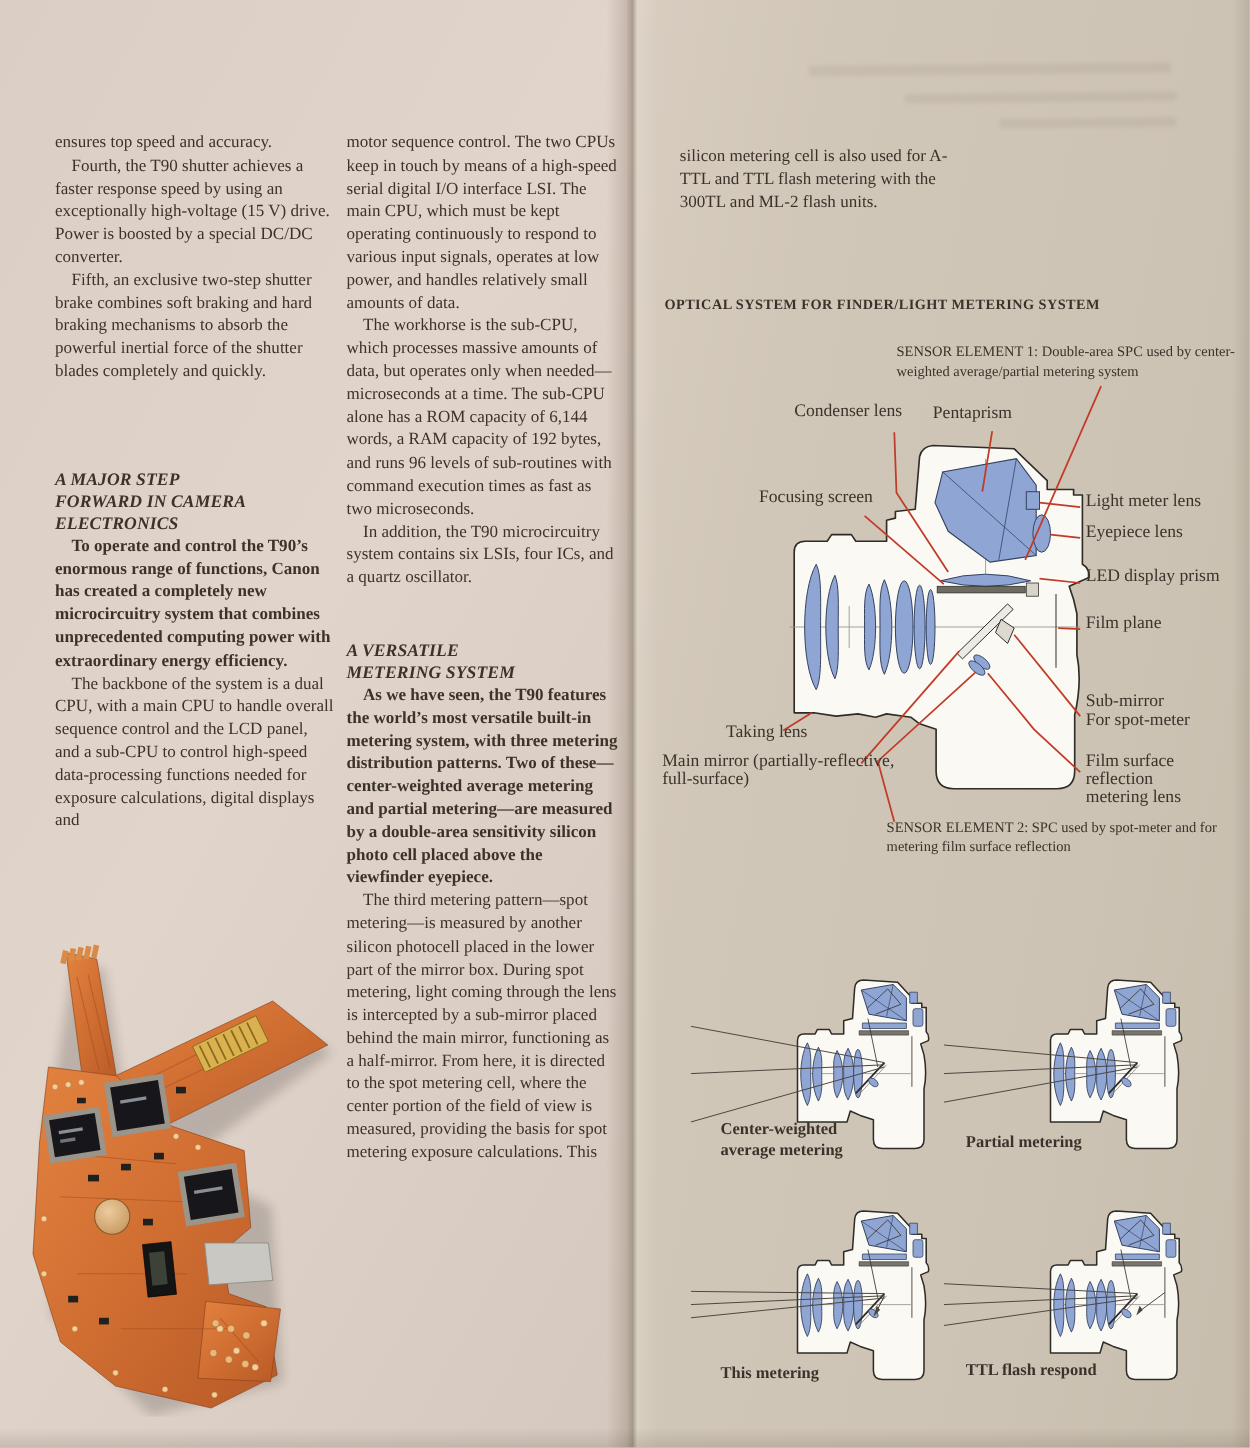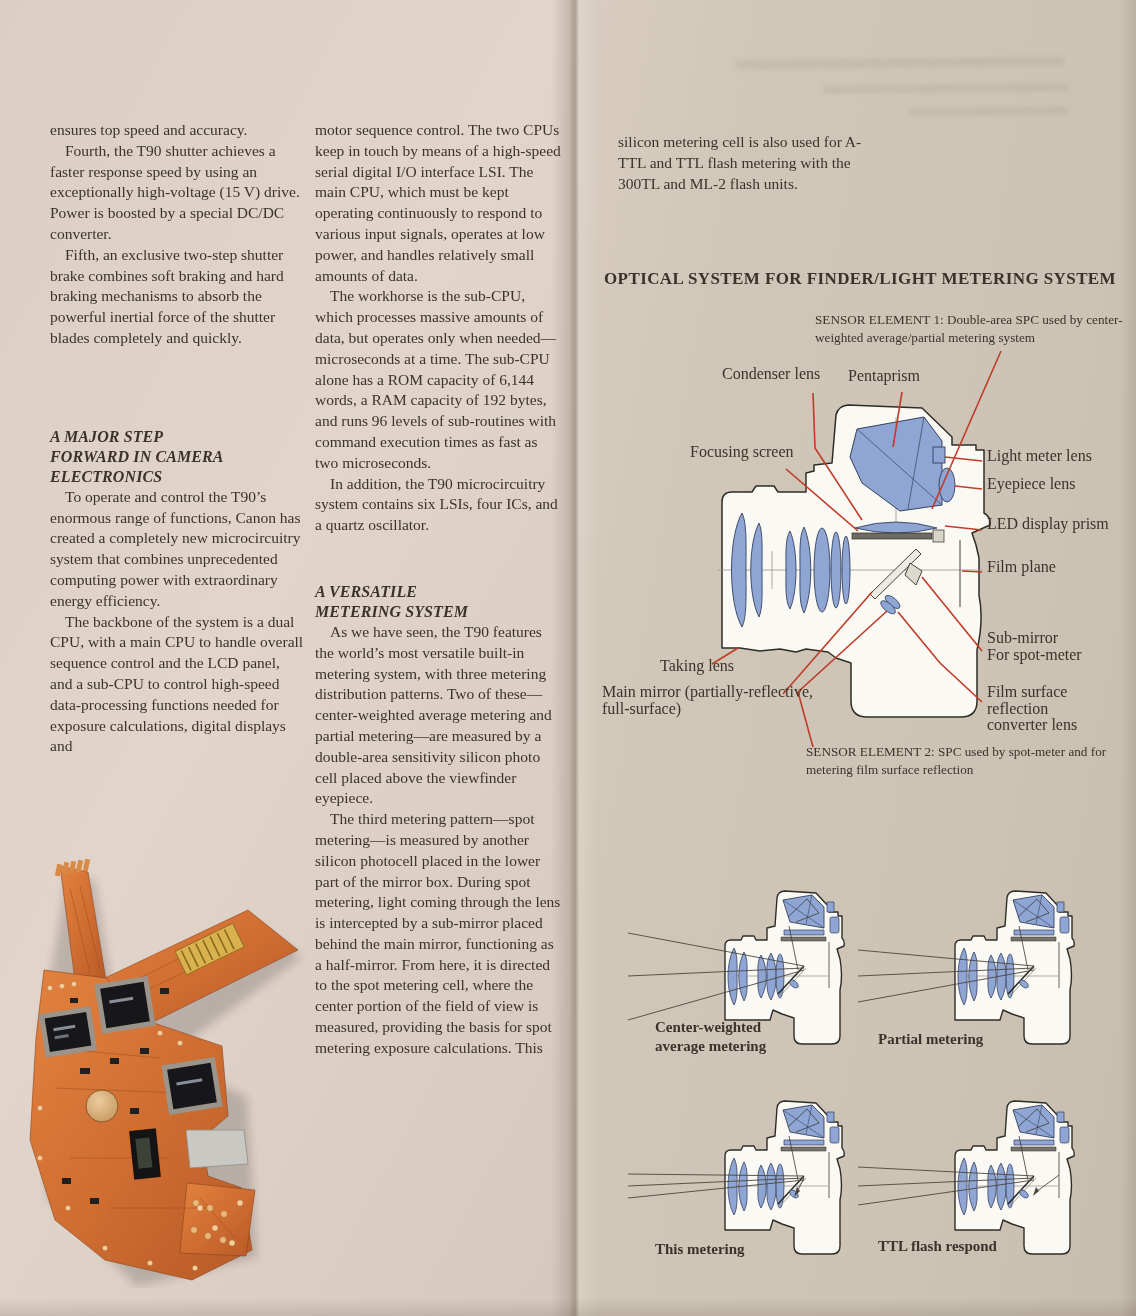--- a/index.html
+++ b/index.html
@@ -20,24 +20,24 @@
   .ghost{position:absolute;background:rgba(105,95,80,.10);filter:blur(2px);border-radius:3px;}
 
   .col{position:absolute;font-size:15.5px;line-height:20.8px;}
   .col1{left:50px;top:120px;width:255px;}
   .col2{left:315px;top:120px;width:248px;}
   .col p{margin:0;}
   .col p.ind{text-indent:15px;}
   .col h3{font-size:16px;line-height:20px;margin:0;letter-spacing:.1px;font-style:italic;}
   .h1-major{margin-top:78px !important;width:195px;}
   .h2-versatile{margin-top:46px !important;width:170px;}
-  .after-h{margin-top:2px;}
+  .after-h{margin-top:2px;font-weight:bold;}
 
   .intro{position:absolute;left:606px;top:120px;width:252px;font-size:15.5px;line-height:20.8px;margin:12px;}
-  .optical-heading{position:absolute;left:604px;top:269px;margin:0;font-size:17px;font-weight:bold;letter-spacing:.4px;white-space:nowrap;}
+  .optical-heading{position:absolute;left:604px;top:269px;margin:0;font-size:13px;font-weight:bold;letter-spacing:.4px;white-space:nowrap;}
   .sensor-cap{position:absolute;font-size:13.2px;line-height:17.5px;}
   .cap1{left:815px;top:311px;width:308px;}
   .cap2{left:806px;top:743px;width:330px;}
   .dlabel{position:absolute;font-size:16px;line-height:16.5px;white-space:nowrap;}
   .dlabel.wrap{white-space:normal;}
   .mini-cap{position:absolute;font-weight:bold;font-size:15px;line-height:19px;}
   svg{position:absolute;display:block;}
   svg.defs-only{position:absolute;width:0;height:0;}
 </style>
 </head>
@@ -256,21 +256,21 @@
   <div class="dlabel" style="left:848px;top:368px">Pentaprism</div>
   <div class="dlabel" style="left:690px;top:444px">Focusing screen</div>
   <div class="dlabel" style="left:987px;top:448px">Light meter lens</div>
   <div class="dlabel" style="left:987px;top:476px">Eyepiece lens</div>
   <div class="dlabel" style="left:987px;top:516px">LED display prism</div>
   <div class="dlabel" style="left:987px;top:559px">Film plane</div>
   <div class="dlabel" style="left:987px;top:630px">Sub-mirror</div>
   <div class="dlabel" style="left:987px;top:647px">For spot-meter</div>
   <div class="dlabel" style="left:660px;top:658px">Taking lens</div>
   <div class="dlabel wrap" style="left:602px;top:684px;width:222px">Main mirror (partially-reflective, full-surface)</div>
-  <div class="dlabel wrap" style="left:987px;top:684px;width:100px">Film surface reflection converter lens</div>
+  <div class="dlabel wrap" style="left:987px;top:684px;width:100px">Film surface reflection metering lens</div>
   <div class="sensor-cap cap2">SENSOR ELEMENT 2: SPC used by spot-meter and for metering film surface reflection</div>
 
   <svg viewBox="0 0 235 195" style="left:628px;top:860px;width:235px;height:195px">
     <use href="#minicam"></use>
     <path d="M0,73 L176,106 M0,116 L176,108 M0,160 L176,110" fill="none" stroke="#4a463f" stroke-width="0.9"></path>
   </svg>
   <svg viewBox="0 0 235 195" style="left:858px;top:860px;width:235px;height:195px">
     <use href="#minicam"></use>
     <path d="M0,90 L176,106 M0,116 L176,108 M0,142 L176,110" fill="none" stroke="#4a463f" stroke-width="0.9"></path>
   </svg>

